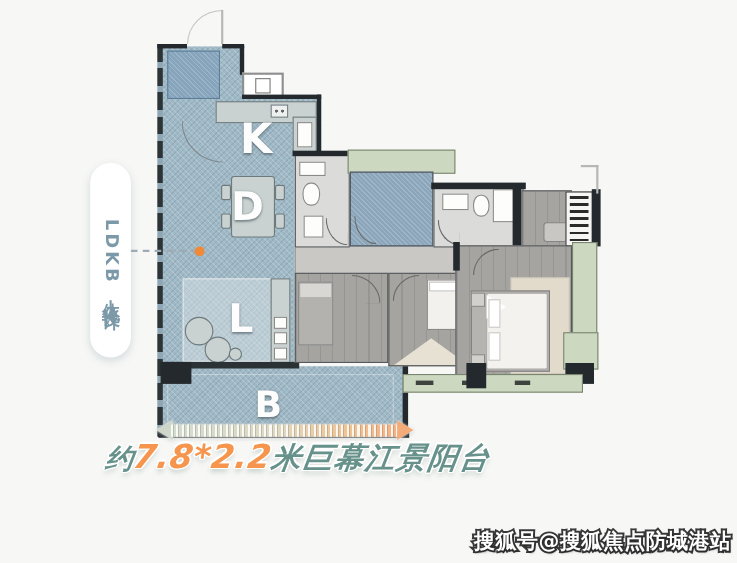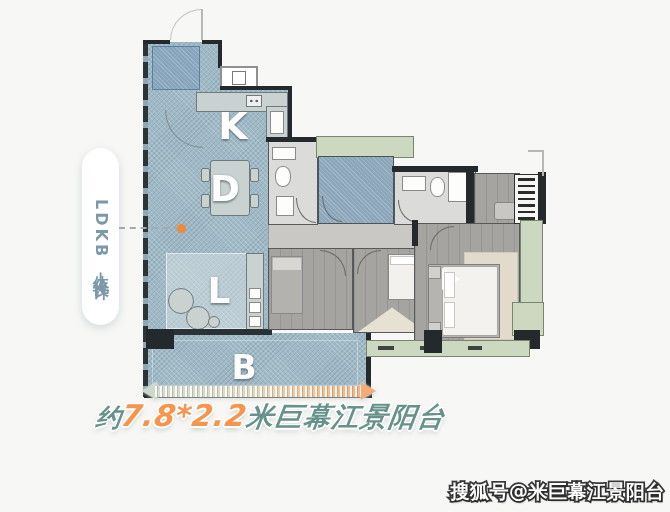--- a/index.html
+++ b/index.html
@@ -175,15 +175,15 @@
     <div class="abs arrow-body" style="left:13px;top:5px;width:206px;height:11px;"></div>
     <div class="abs tri" style="left:219px;top:1px;border-top:9px solid transparent;border-bottom:9px solid transparent;border-left:15px solid #f3ac79;"></div>
   </div>
 
   <div class="abs caption" style="left:96px;top:398px;height:40px;">
     <span class="cap-teal" style="font-size:25px;">约</span>
     <span class="cap-orange" style="font-size:30px;letter-spacing:.5px;">7.8*2.2</span>
     <span class="cap-teal" style="font-size:27px;letter-spacing:1.5px;">米巨幕江景阳台</span>
   </div>
 
-  <div class="abs watermark" style="right:5px;bottom:7px;">搜狐号@米巨幕江景阳台</div>
+  <div class="abs watermark" style="right:5px;bottom:7px;">搜狐号@搜狐焦点防城港站</div>
 
 </div>
 
 </body></html>

